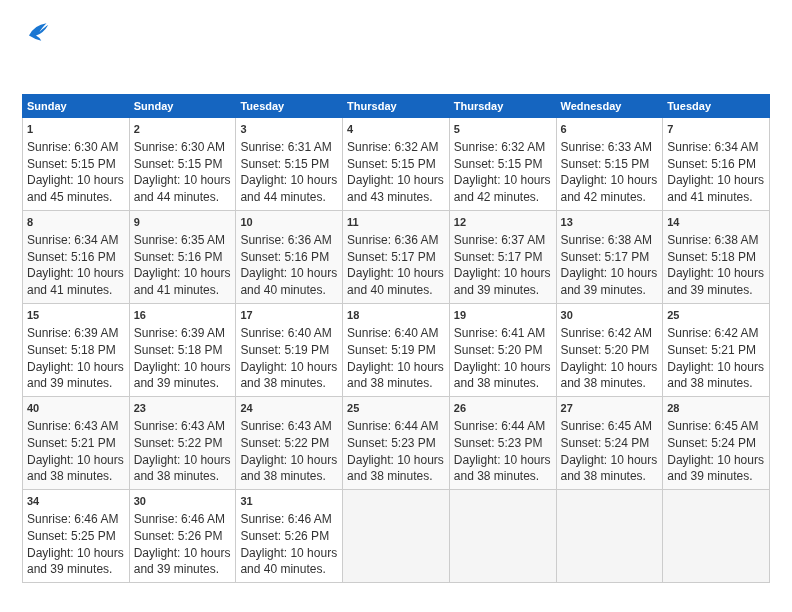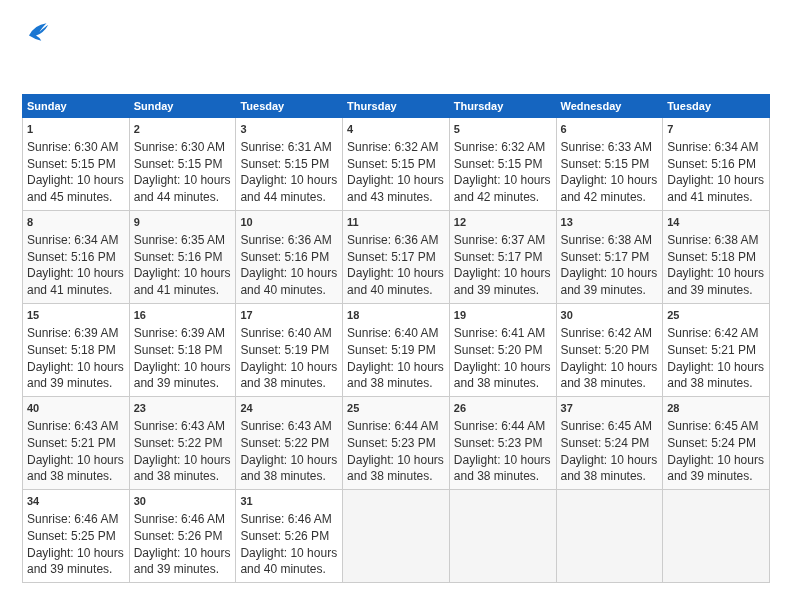--- a/index.html
+++ b/index.html
@@ -231,21 +231,21 @@
           </td>
           <td>
             <span class="day-num">25</span>
             <div class="day-info">Sunrise: 6:44 AM<br>Sunset: 5:23 PM<br>Daylight: 10 hours and 38 minutes.</div>
           </td>
           <td>
             <span class="day-num">26</span>
             <div class="day-info">Sunrise: 6:44 AM<br>Sunset: 5:23 PM<br>Daylight: 10 hours and 38 minutes.</div>
           </td>
           <td>
-            <span class="day-num">37</span>
+            <span class="day-num">27</span>
             <div class="day-info">Sunrise: 6:45 AM<br>Sunset: 5:24 PM<br>Daylight: 10 hours and 38 minutes.</div>
           </td>
           <td>
             <span class="day-num">28</span>
             <div class="day-info">Sunrise: 6:45 AM<br>Sunset: 5:24 PM<br>Daylight: 10 hours and 39 minutes.</div>
           </td>
         </tr>
         <tr>
           <td>
             <span class="day-num">34</span>

